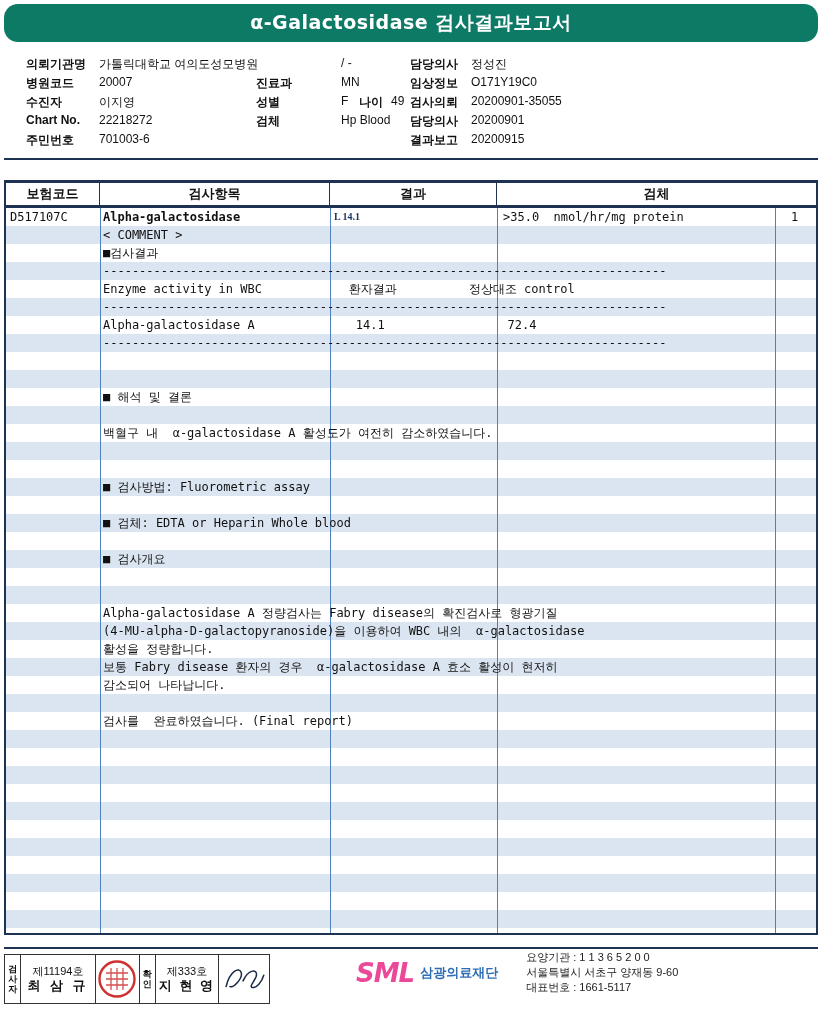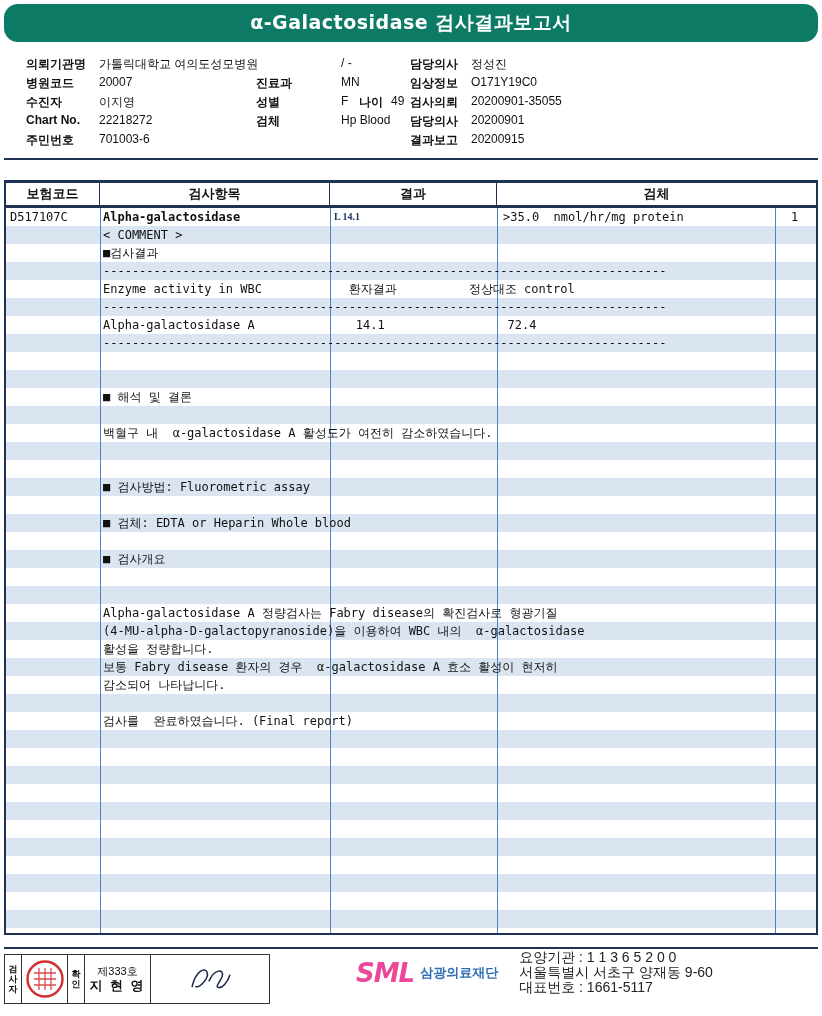--- a/index.html
+++ b/index.html
@@ -42,21 +42,21 @@
   .numname{width:78px;}
   .numname .no{font-size:11px;line-height:14px;}
   .numname .nm{font-size:13px;font-weight:bold;letter-spacing:3px;line-height:16px;}
   .numname2{width:66px;}
   .stampcell{width:46px;}
   .sigcell:last-child{border-right:none;flex:1;}
   .smlrow{position:absolute;left:356px;top:950px;display:flex;align-items:center;}
   .sml{font-family:"DejaVu Sans",sans-serif;font-style:italic;font-weight:bold;font-size:26px;
        color:#ec4899;letter-spacing:-1px;line-height:26px;}
   .orgname{font-size:13px;font-weight:bold;color:#2e6db4;margin-left:6px;white-space:nowrap;}
-  .addr{margin-left:21px;font-size:14px;line-height:15px;color:#222;white-space:nowrap;}
+  .addr{margin-left:28px;font-size:11px;line-height:15px;color:#222;white-space:nowrap;}
 </style>
 </head>
 <body>
 
 <div class="page">
 
   <div class="banner">
     <span class="ttl">α-Galactosidase 검사결과보고서</span>
   </div>
 
@@ -146,20 +146,24 @@
 검사를  완료하였습니다. (Final report)</pre>
     </div>
   </div>
 
   <div class="footline"></div>
 
   <div class="sigbox">
     <div class="sigcell vlabel">검
 사
 자</div>
+    <div class="sigcell numname">
+      <span class="no">제11194호</span>
+      <span class="nm">최 삼 규</span>
+    </div>
     <div class="sigcell stampcell">
       <svg width="40" height="40" viewBox="0 0 40 40">
         <circle cx="20" cy="20" r="17.5" fill="none" stroke="#d03030" stroke-width="2.4"></circle>
         <path d="M9 14 h22 M9 20 h22 M9 26 h22 M14 9 v22 M20 9 v22 M26 9 v22" stroke="#d03030" stroke-width="1.3" fill="none" opacity="0.85"></path>
       </svg>
     </div>
     <div class="sigcell vlabel">확
 인</div>
     <div class="sigcell numname2">
       <span class="no" style="font-size:11px;line-height:14px">제333호</span>

